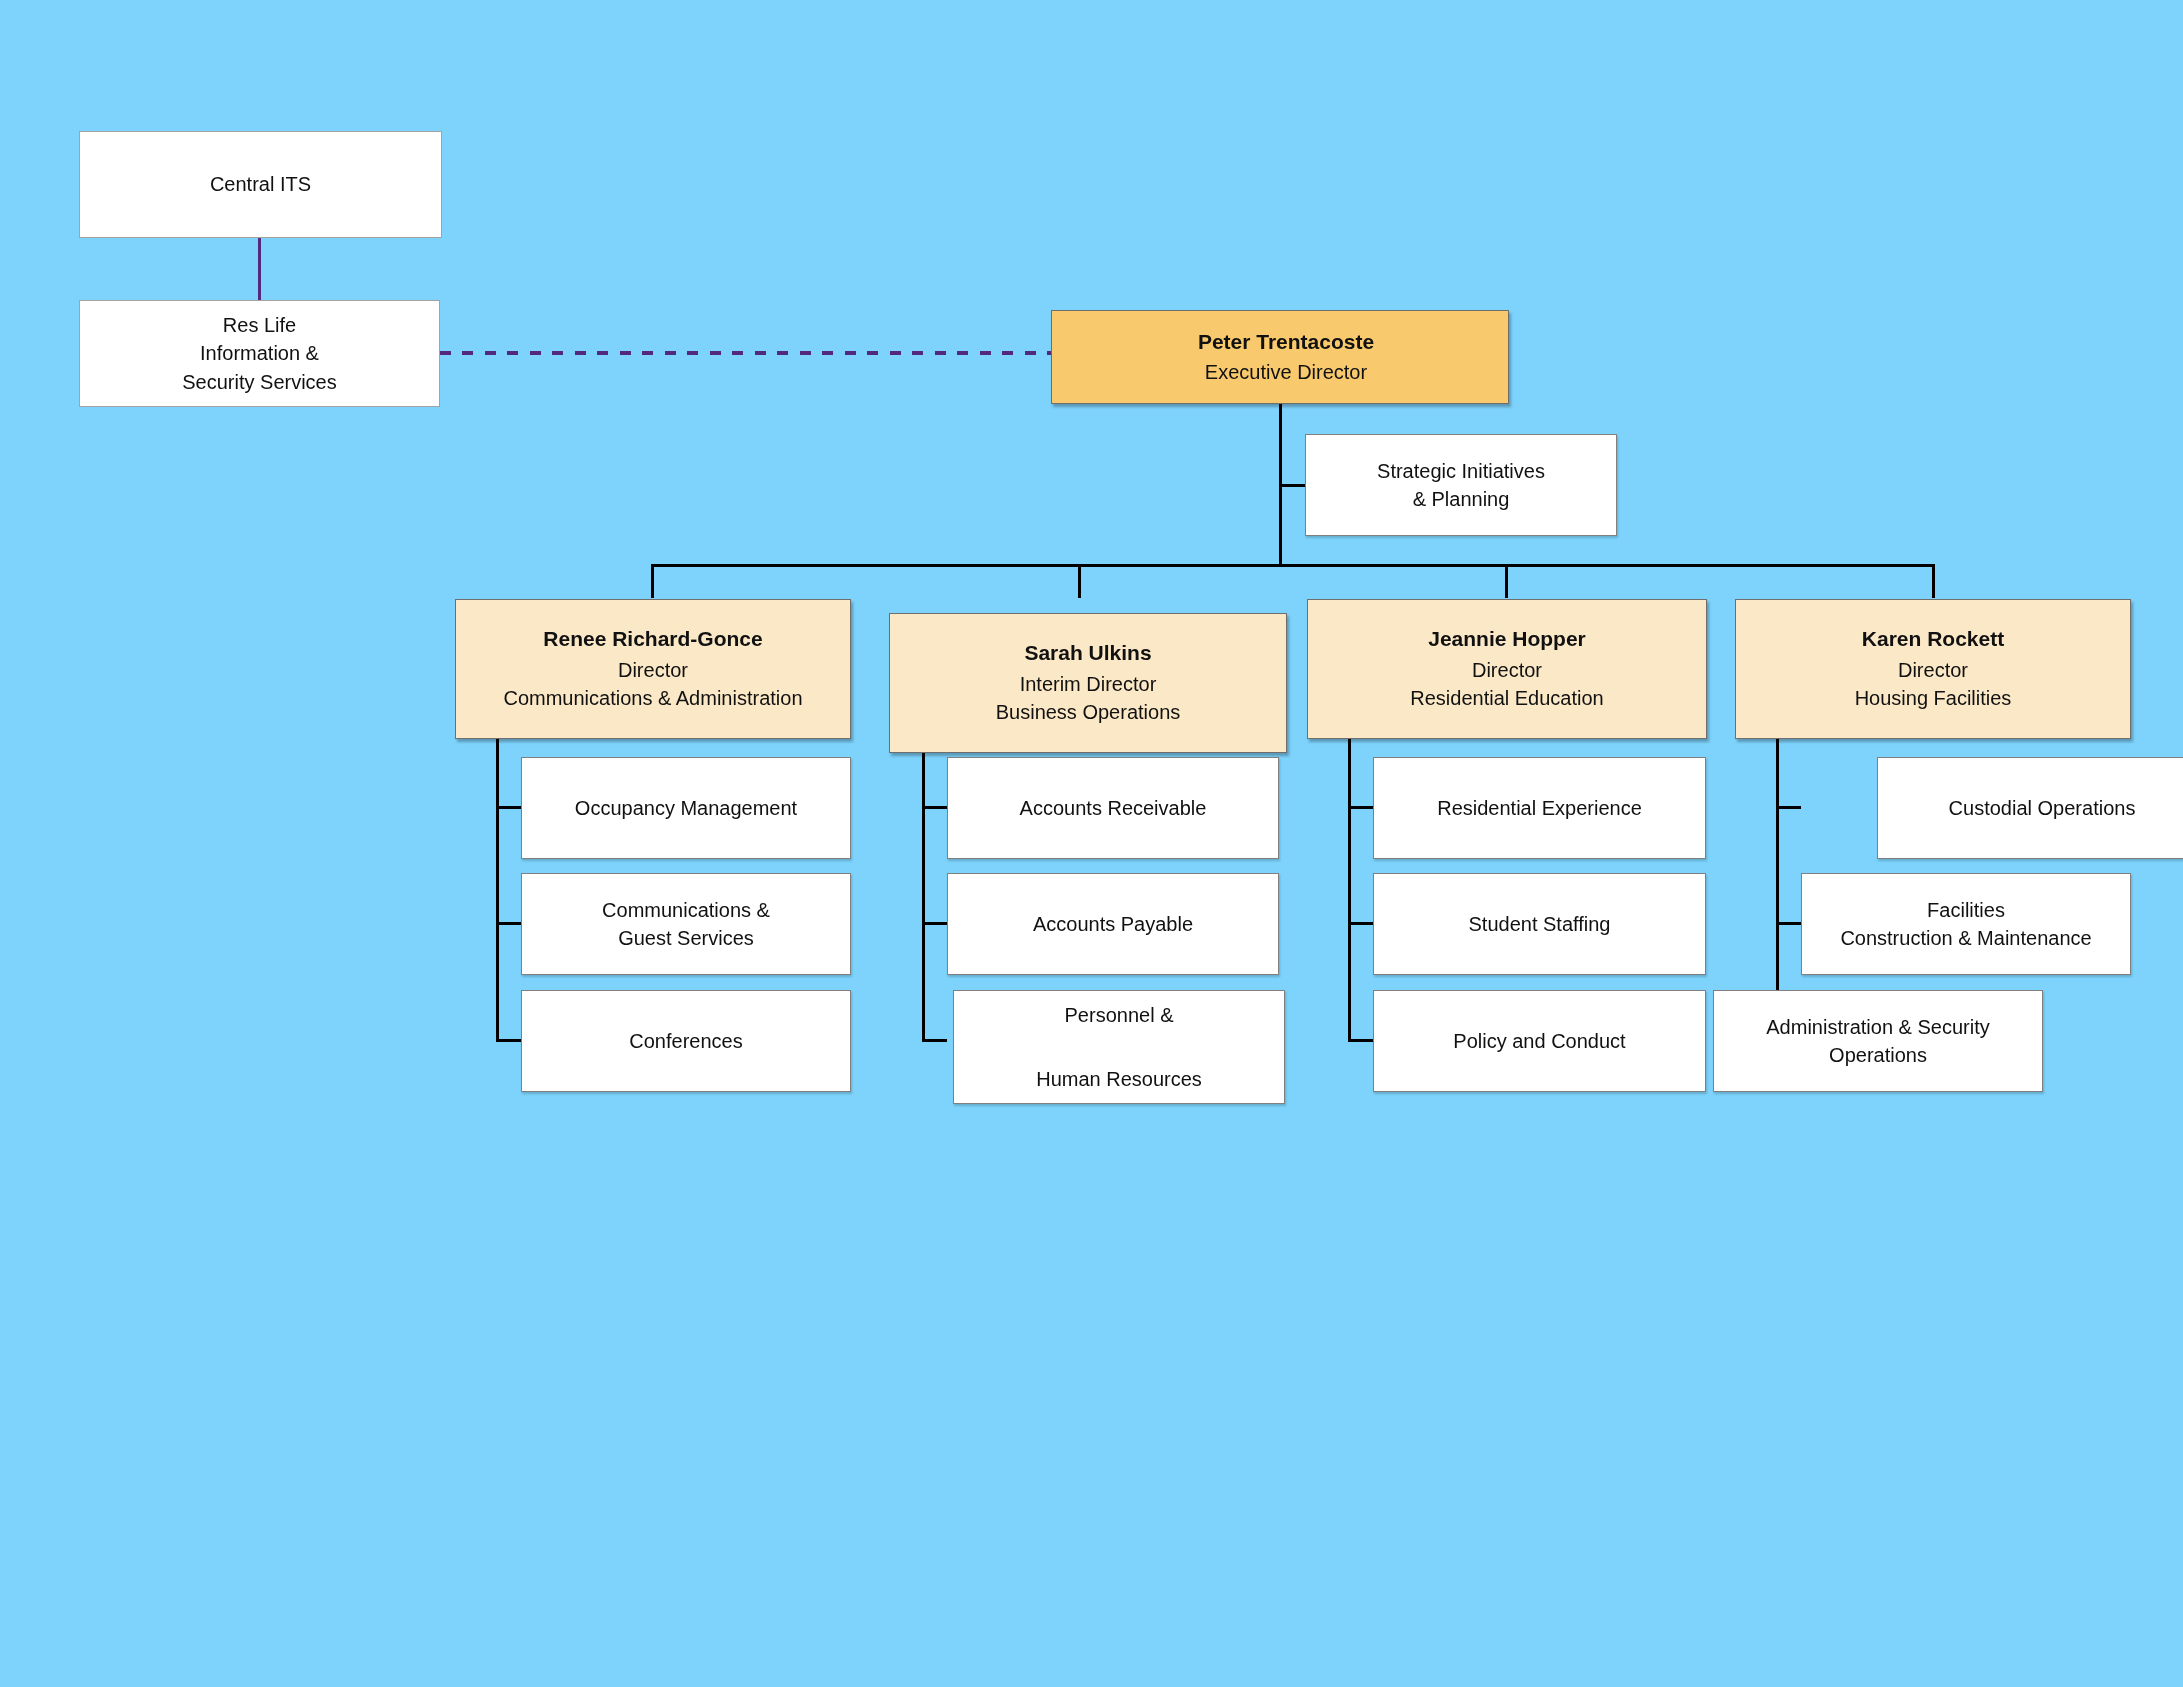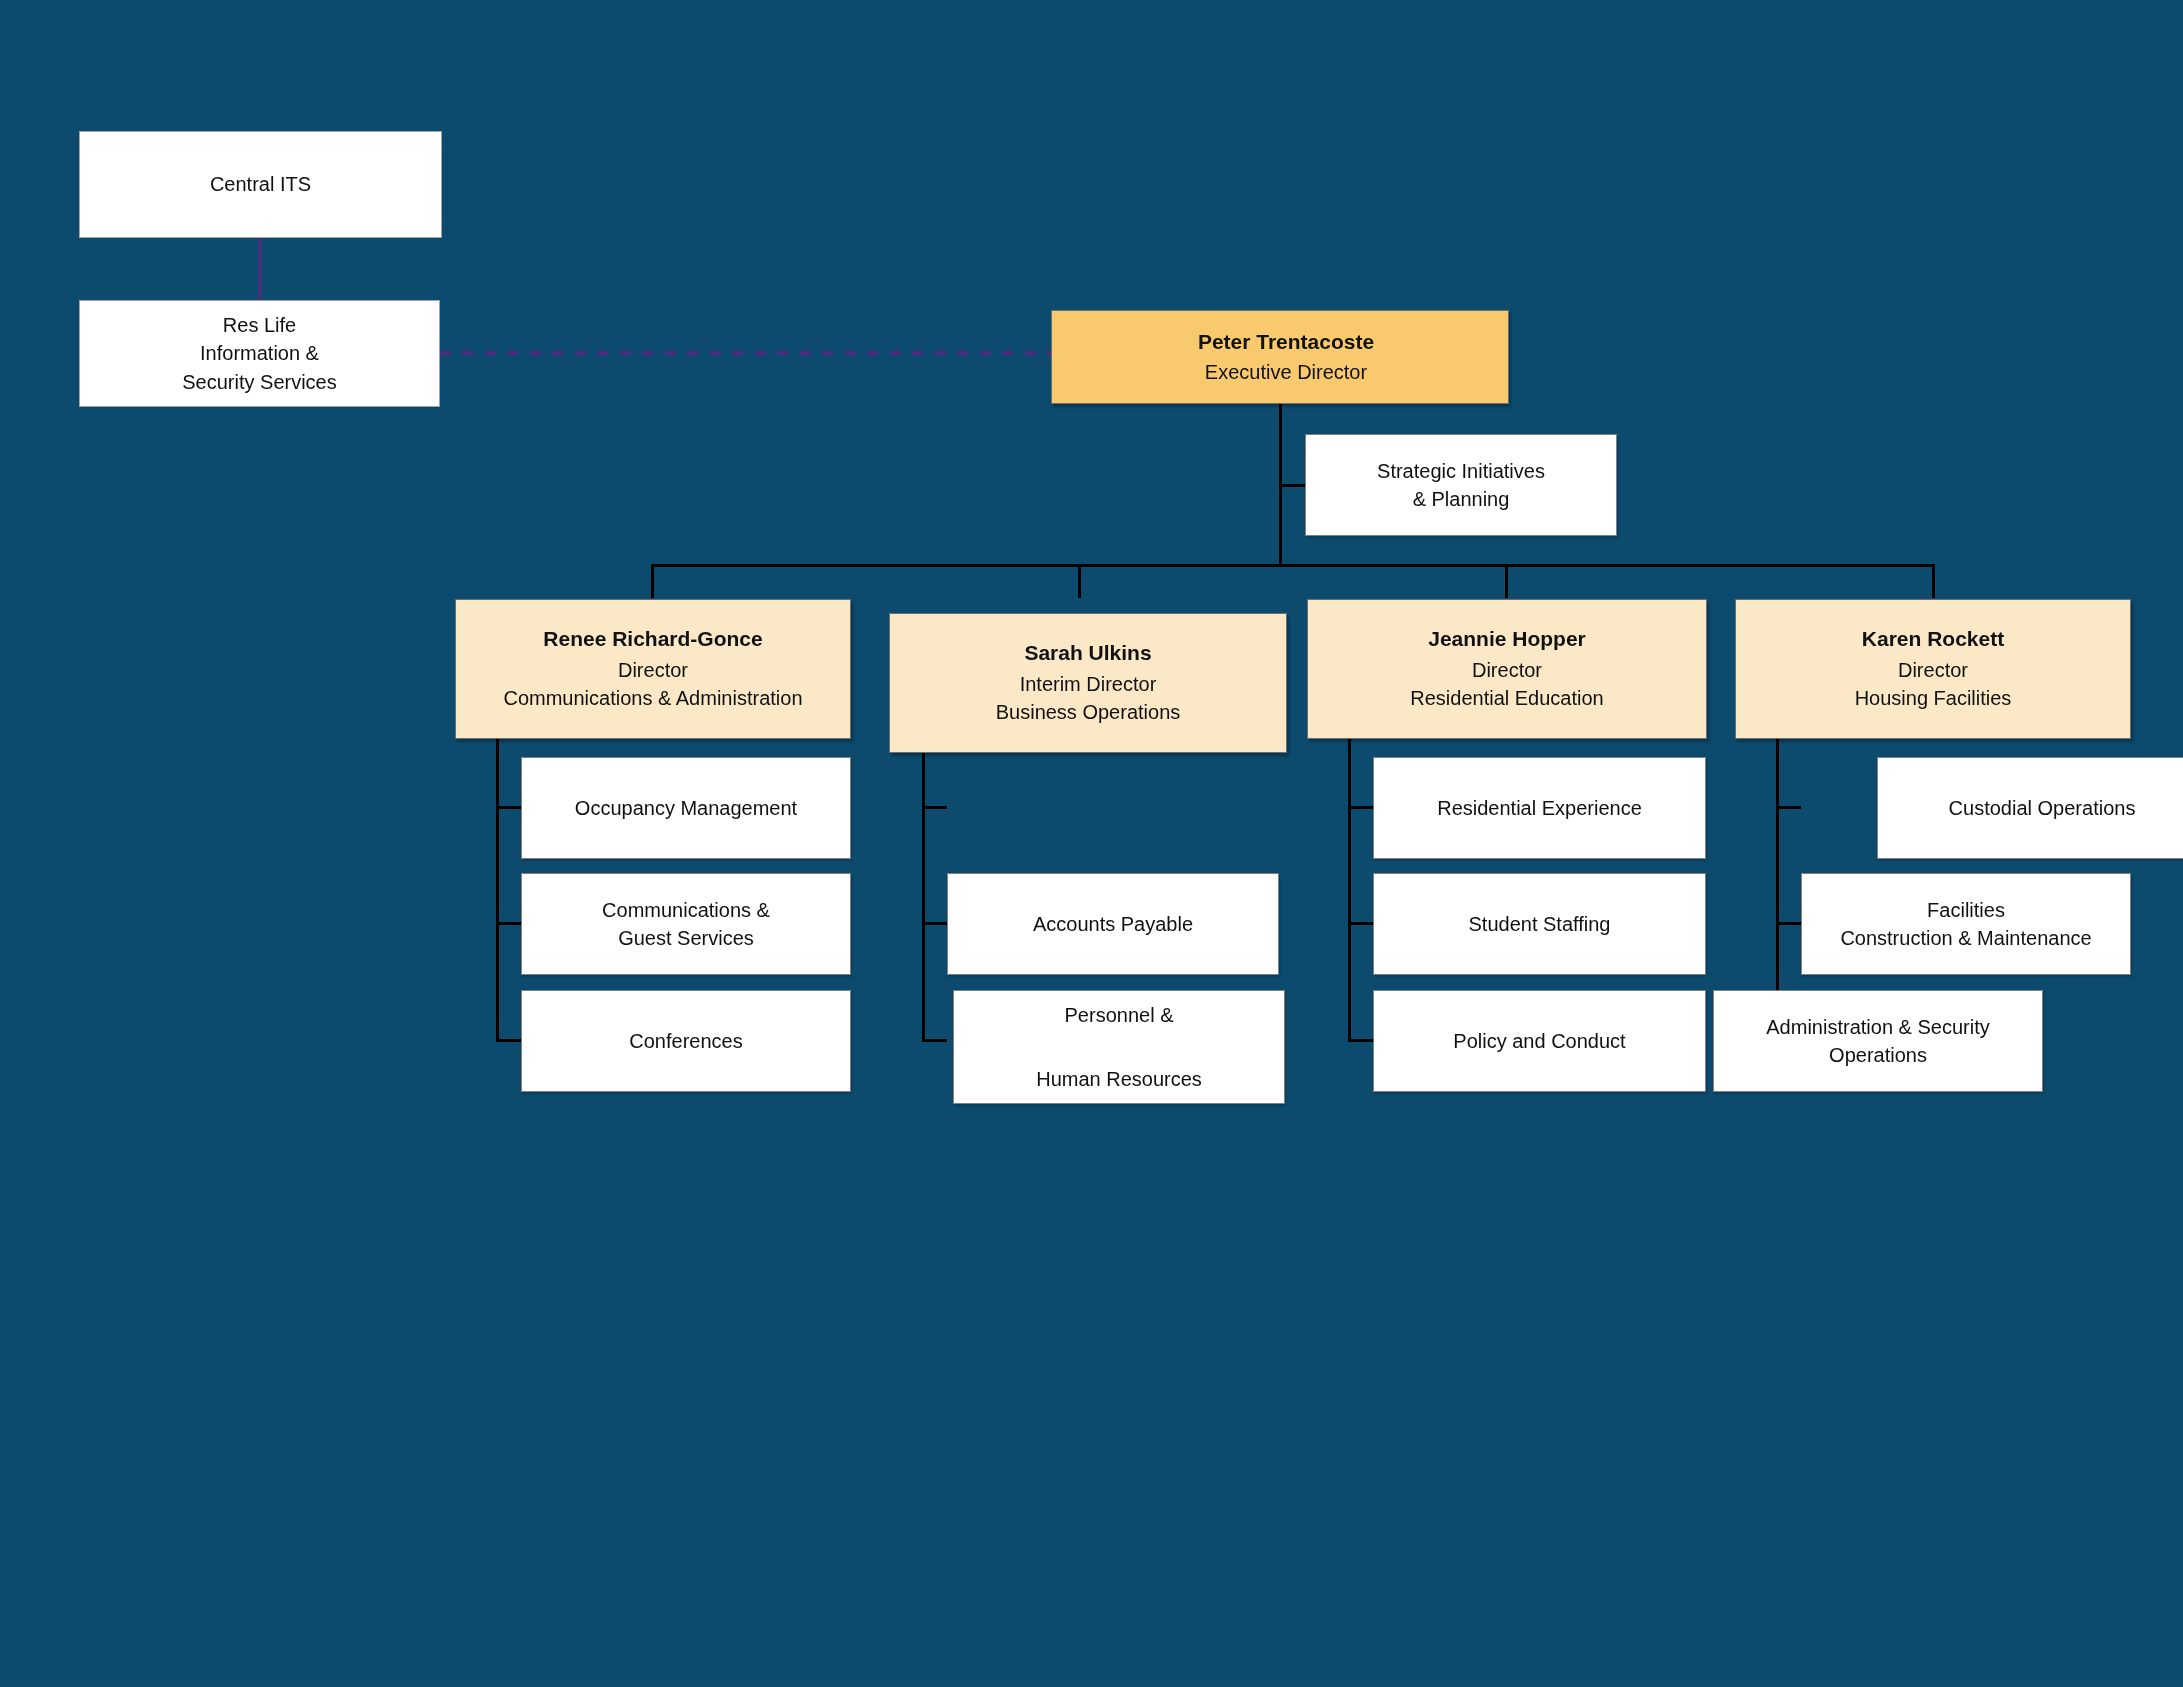--- a/index.html
+++ b/index.html
@@ -69,21 +69,21 @@
       var(--purple, #53287f) 0px,
       var(--purple, #53287f) 10.6px,
       transparent 10.6px,
       transparent 22.5px
     );
   }
 </style>
 </head>
 <body>
 
-<div id="canvas" style="width: 2183px; height: 1687px; background: #0c4a6e;">
+<div id="canvas" style="width: 2183px; height: 1687px; background: #7dd3fc;">
     <div class="conn conn--purple" style="left: 258px; top: 238px; width: 2.6px; height: 63px;"></div>
     <div class="conn conn--dashed-purple" style="left: 440px; top: 351px; width: 611px; height: 4px;"></div>
     <div class="conn conn--black" style="left: 1279px; top: 404px; width: 2.6px; height: 162px;"></div>
     <div class="conn conn--black" style="left: 1280px; top: 484px; width: 25px; height: 3.3px;"></div>
     <div class="conn conn--black" style="left: 651px; top: 564px; width: 1283px; height: 3.3px;"></div>
     <div class="conn conn--black" style="left: 651px; top: 564px; width: 2.6px; height: 34px;"></div>
     <div class="conn conn--black" style="left: 1078px; top: 564px; width: 2.6px; height: 34px;"></div>
     <div class="conn conn--black" style="left: 1505px; top: 564px; width: 2.6px; height: 34px;"></div>
     <div class="conn conn--black" style="left: 1932px; top: 564px; width: 2.6px; height: 34px;"></div>
     <div class="conn conn--black" style="left: 496px; top: 739px; width: 3.3px; height: 303px;"></div>
@@ -141,20 +141,23 @@
     <div class="box box--white" style="left: 521px; top: 757px; width: 330px; height: 102px;">
       <div class="line">Occupancy Management</div>
     </div>
     <div class="box box--white" style="left: 521px; top: 873px; width: 330px; height: 102px;">
       <div class="line">Communications &amp;</div>
       <div class="line">Guest Services</div>
     </div>
     <div class="box box--white" style="left: 521px; top: 990px; width: 330px; height: 102px;">
       <div class="line">Conferences</div>
     </div>
+    <div class="box box--white" style="left: 947px; top: 757px; width: 332px; height: 102px;">
+      <div class="line">Accounts Receivable</div>
+    </div>
     <div class="box box--white" style="left: 947px; top: 873px; width: 332px; height: 102px;">
       <div class="line">Accounts Payable</div>
     </div>
     <div class="box box--white" style="left: 953px; top: 990px; width: 332px; height: 114px; gap: 35px;">
       <div class="line">Personnel &amp;</div>
       <div class="line">Human Resources</div>
     </div>
     <div class="box box--white" style="left: 1373px; top: 873px; width: 333px; height: 102px;">
       <div class="line">Student Staffing</div>
     </div>

